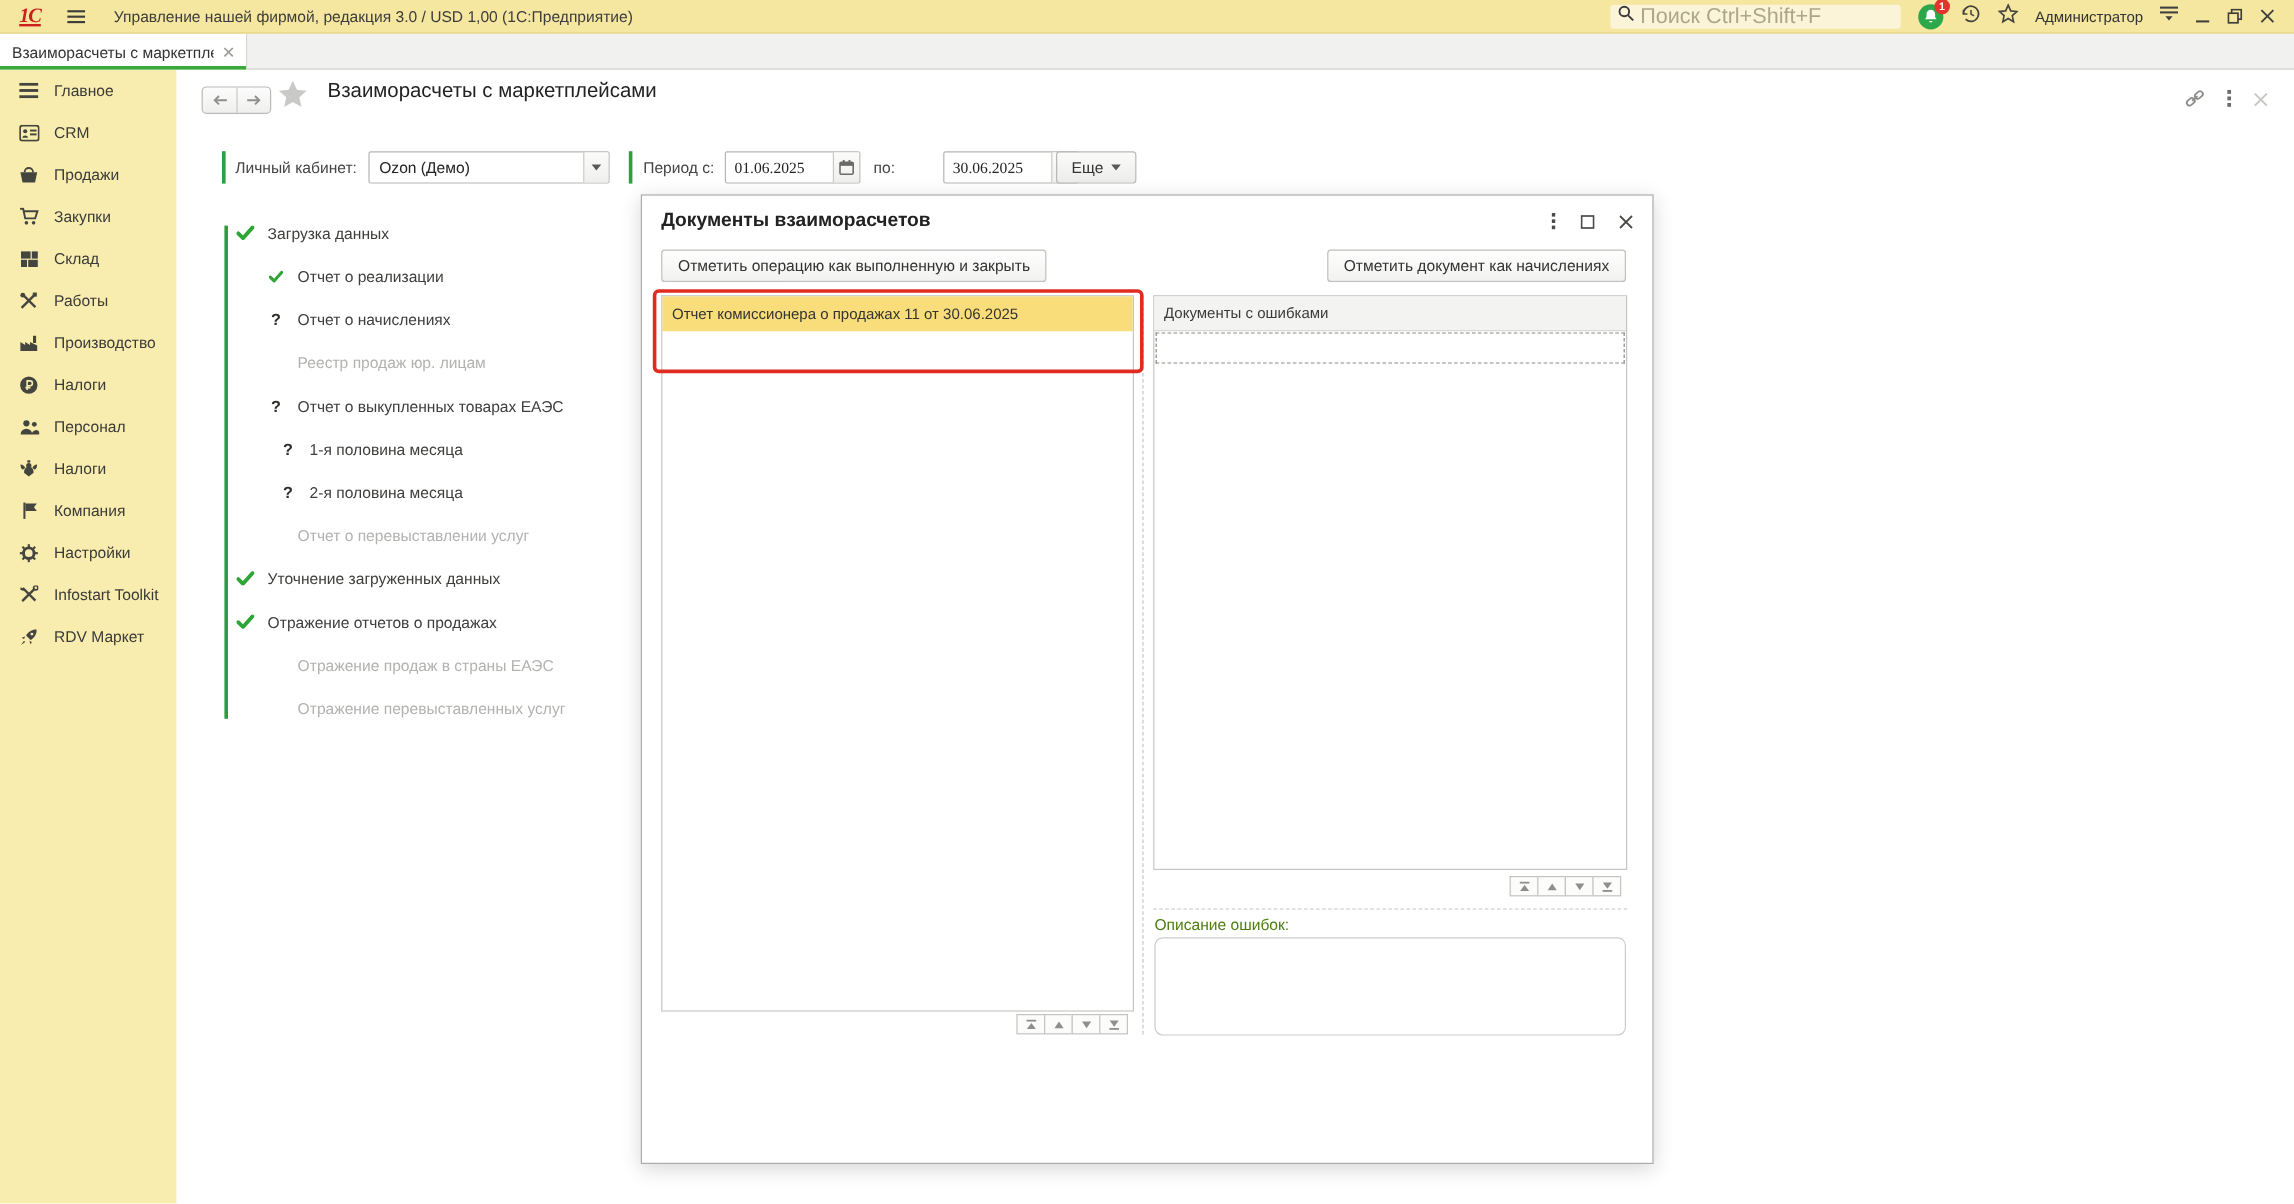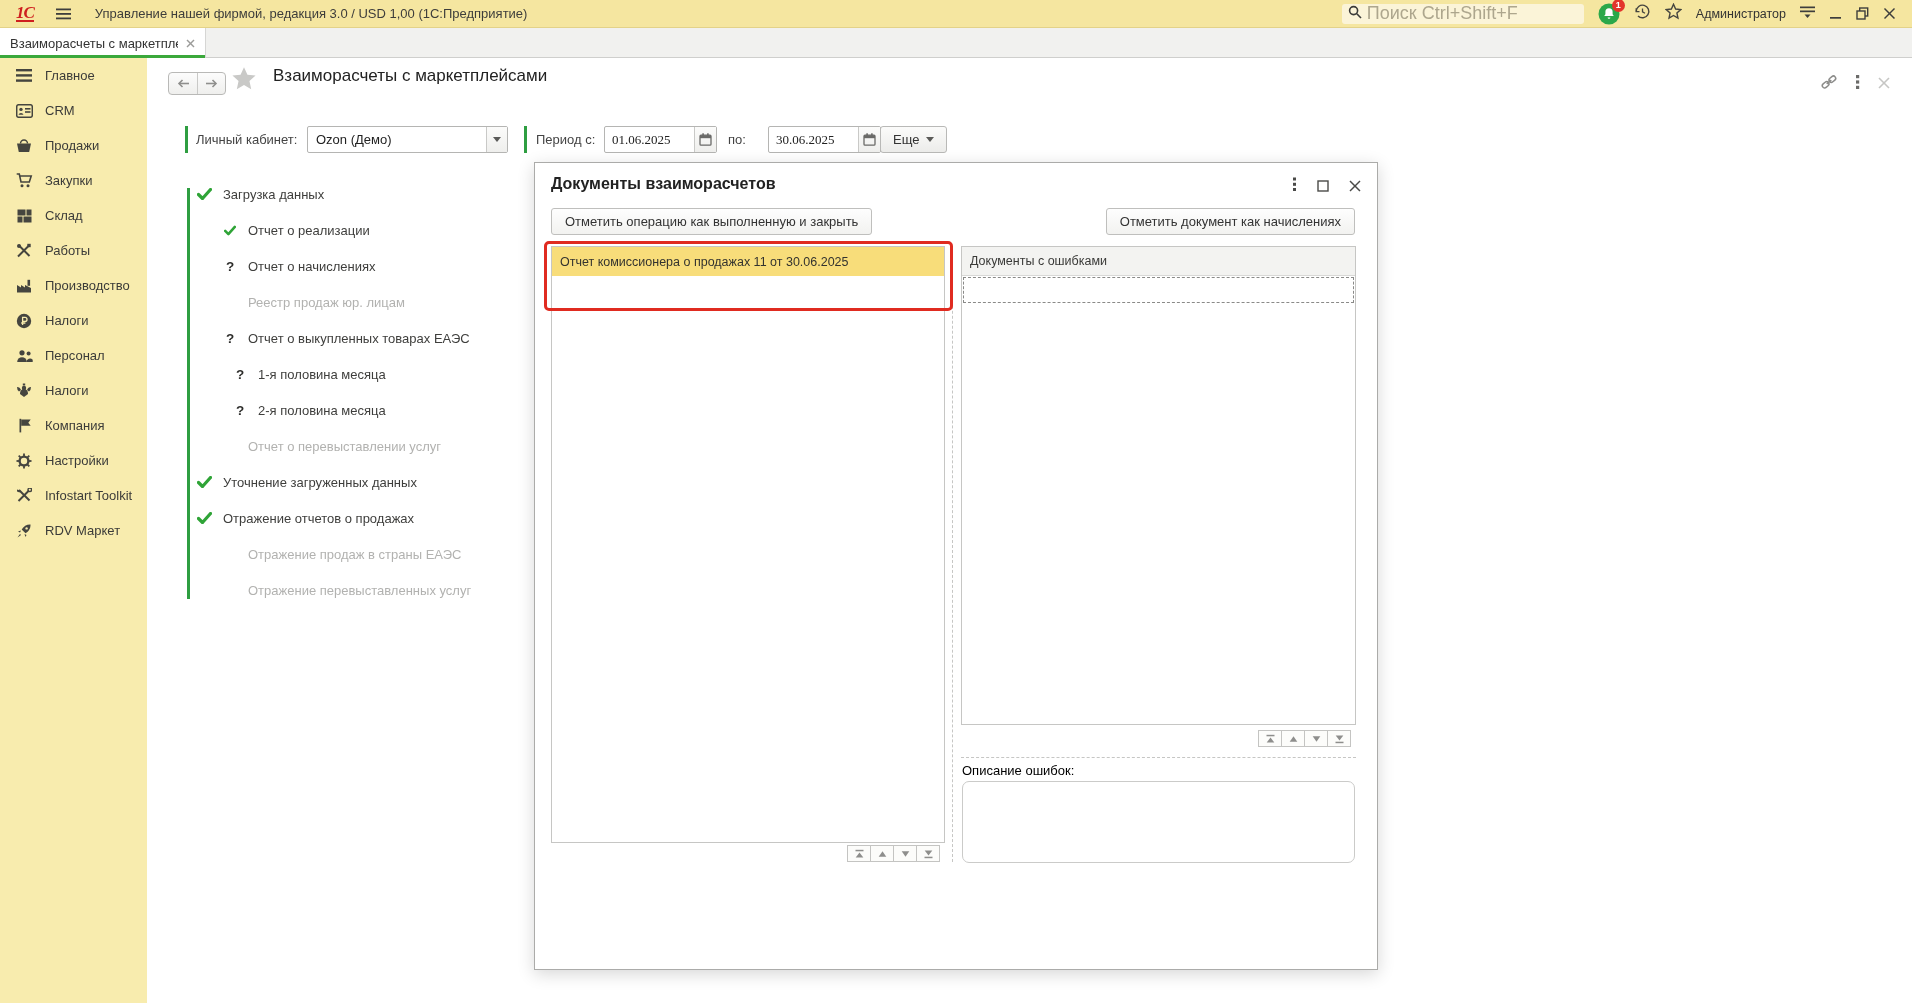--- a/index.html
+++ b/index.html
@@ -95,21 +95,21 @@
   .list-row-sel { height:29px; background:#F8DD7A; display:flex; align-items:center; padding-left:8px;
     font-size:12.5px; color:#33332F; }
   .annotation { position:absolute; left:9px; top:78px; width:409px; height:70px; border:3px solid #E02B20;
     border-radius:5px; pointer-events:none; z-index:5; }
   .dashed-cell { margin:1px; height:26px; border:1px dashed #8A8A88; }
   .navbtns { position:absolute; display:flex; }
   .navbtn { width:24px; height:17px; border:1px solid #C4C4C2; background:#FCFCFA; display:flex;
     align-items:center; justify-content:center; margin-left:-1px; }
   .vsplit { position:absolute; left:417px; top:83px; height:616px; width:0; border-left:1px dashed #C6C6C4; }
   .hsplit { position:absolute; left:426px; top:594px; width:395px; height:0; border-top:1px dashed #C6C6C4; }
-  .err-label { position:absolute; left:427px; top:600px; font-size:13px; color:#000000; }
+  .err-label { position:absolute; left:427px; top:600px; font-size:13px; color:#4d7c0f; }
   .err-area { position:absolute; left:427px; top:618px; width:393px; height:82px; border:1px solid #CBCBC9;
     border-radius:7px; background:#fff; resize:none; outline:none; }
 </style>
 </head>
 <body>
 
 <div class="topbar">
   <div class="logo">1С</div>
   <div class="hamb">
     <svg width="15" height="12" viewBox="0 0 15 12">
@@ -417,21 +417,21 @@
   <span class="cal-btn">
     <svg width="13" height="13" viewBox="0 0 13 13">
         <rect x="1" y="2.2" width="11" height="10" rx="1" fill="none" stroke="#6A6A68" stroke-width="1.3"></rect>
         <rect x="1" y="2.2" width="11" height="3" fill="#6A6A68"></rect>
         <rect x="3.3" y="0.3" width="1.6" height="3" fill="#6A6A68"></rect>
         <rect x="8.1" y="0.3" width="1.6" height="3" fill="#6A6A68"></rect>
       </svg>
   </span>
 </div>
 <div class="flabel" style="left:728px;">по:</div>
-<div class="datebox" style="left:768px;">
+<div class="datebox" style="left:786px;">
   <input value="30.06.2025" style="">
   <span class="cal-btn">
     <svg width="13" height="13" viewBox="0 0 13 13">
         <rect x="1" y="2.2" width="11" height="10" rx="1" fill="none" stroke="#6A6A68" stroke-width="1.3"></rect>
         <rect x="1" y="2.2" width="11" height="3" fill="#6A6A68"></rect>
         <rect x="3.3" y="0.3" width="1.6" height="3" fill="#6A6A68"></rect>
         <rect x="8.1" y="0.3" width="1.6" height="3" fill="#6A6A68"></rect>
       </svg>
   </span>
 </div>

